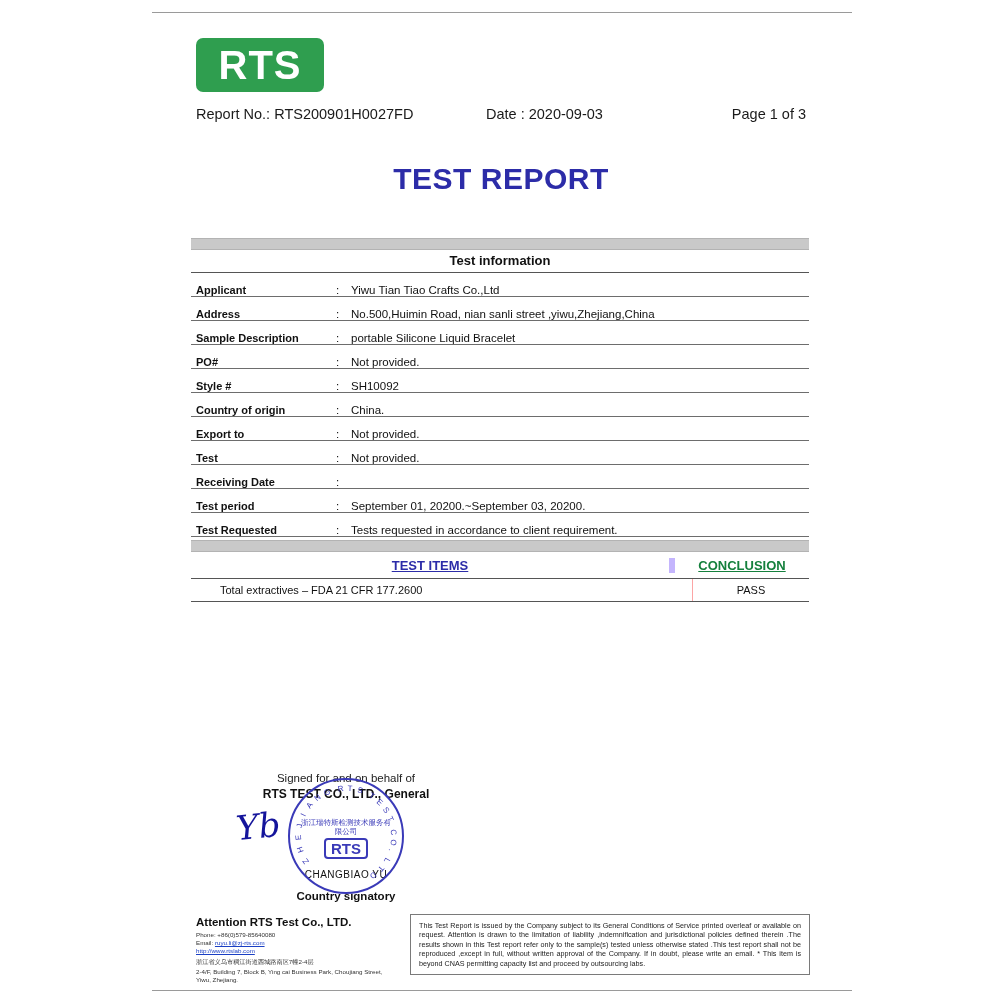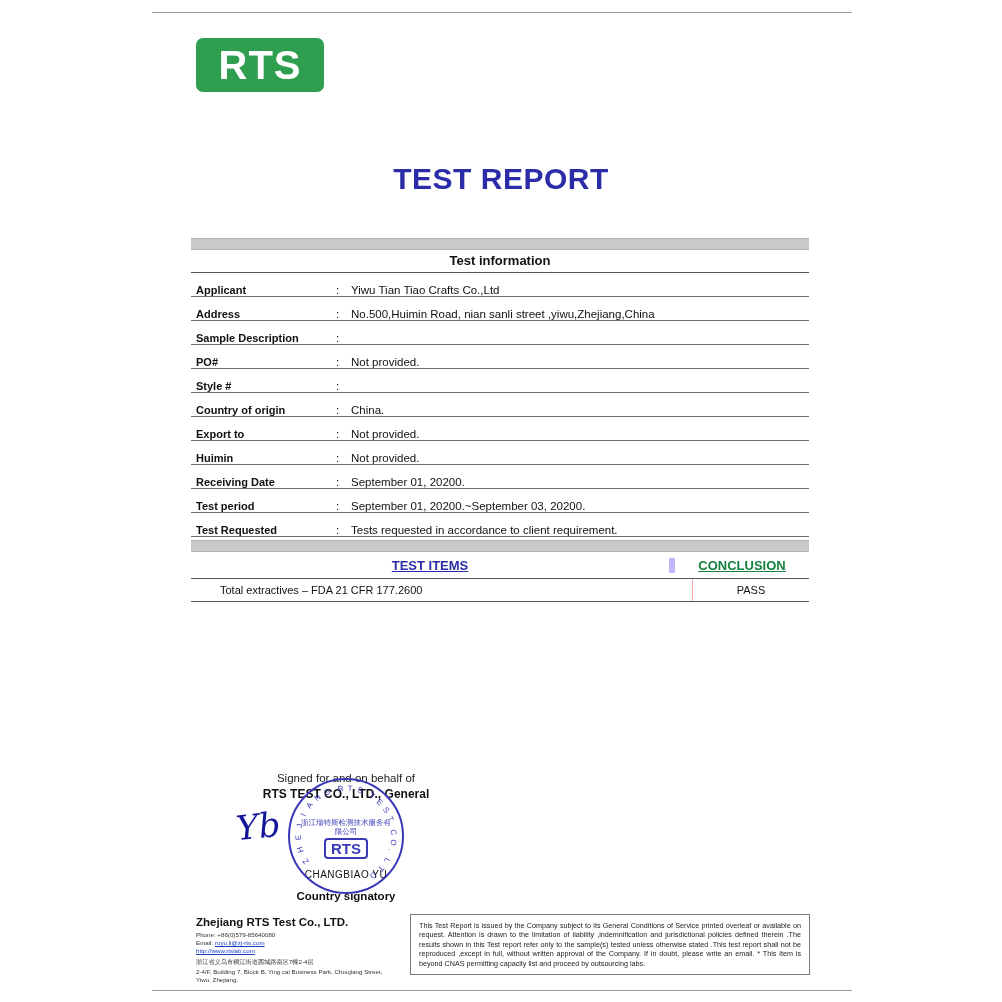--- a/index.html
+++ b/index.html
@@ -270,20 +270,25 @@
 </head>
 <body>
 
 <div class="page">
 
   <div class="rule top"></div>
   <div class="rule bottom"></div>
 
   <div class="logo">RTS</div>
 
+  <div class="hdr-row">
+    <div class="hdr-report">Report No.: RTS200901H0027FD</div>
+    <div class="hdr-date">Date : 2020-09-03</div>
+    <div class="hdr-page">Page 1 of 3</div>
+  </div>
 
   <div class="title">TEST REPORT</div>
 
   <div class="tbl">
     <div class="band"></div>
     <div class="sec-title">Test information</div>
     <div class="hline"></div>
 
     <div class="row">
       <div class="k">Applicant</div>
@@ -291,49 +296,50 @@
       <div class="v">Yiwu Tian Tiao Crafts Co.,Ltd</div>
     </div>
     <div class="row">
       <div class="k">Address</div>
       <div class="c">:</div>
       <div class="v">No.500,Huimin Road, nian sanli street ,yiwu,Zhejiang,China</div>
     </div>
     <div class="row">
       <div class="k">Sample Description</div>
       <div class="c">:</div>
+      <div class="v">portable Silicone   Liquid Bracelet</div>
     </div>
     <div class="row">
       <div class="k">PO#</div>
       <div class="c">:</div>
       <div class="v">Not provided.</div>
     </div>
     <div class="row">
       <div class="k">Style #</div>
       <div class="c">:</div>
+      <div class="v">SH10092</div>
     </div>
     <div class="row">
       <div class="k">Country of origin</div>
       <div class="c">:</div>
       <div class="v">China.</div>
     </div>
     <div class="row">
       <div class="k">Export to</div>
       <div class="c">:</div>
       <div class="v">Not provided.</div>
     </div>
     <div class="row">
-      <div class="k">Huimin</div>
+      <div class="k">Test</div>
       <div class="c">:</div>
       <div class="v">Not provided.</div>
     </div>
     <div class="row">
       <div class="k">Receiving Date</div>
       <div class="c">:</div>
-      <div class="v">September 01, 20200.</div>
     </div>
     <div class="row">
       <div class="k">Test period</div>
       <div class="c">:</div>
       <div class="v">September 01, 20200.~September 03, 20200.</div>
     </div>
     <div class="row">
       <div class="k">Test Requested</div>
       <div class="c">:</div>
       <div class="v">Tests requested in accordance to client requirement.</div>
@@ -382,21 +388,21 @@
       <span style="transform:rotate(106deg) translate(0,-52px);">.</span>
       <span style="transform:rotate(118deg) translate(0,-52px);">L</span>
       <span style="transform:rotate(130deg) translate(0,-52px);">T</span>
       <span style="transform:rotate(142deg) translate(0,-52px);">D</span>
     </div>
     <div class="mid">浙江瑞特斯检测技术服务有限公司</div>
     <div class="rts">RTS</div>
   </div>
 
   <div class="footer-left">
-    <div class="co">Zhejiang RTS Test Co., LTD.</div>
+    <div class="co">Attention RTS Test Co., LTD.</div>
     <div class="ln">Phone: +86(0)579-85640080</div>
     <div class="ln">
       <span>Email:</span>
       <a href="#">ruyu.li@zj-rts.com</a>
     </div>
     <div class="ln">
       <a href="#">http://www.rtslab.com</a>
     </div>
     <div class="cn">浙江省义乌市稠江街道西城路南区7幢2-4层</div>
     <div class="cn">2-4/F, Building 7, Block B, Ying cai Business Park, Choujiang Street, Yiwu, Zhejiang.</div>

